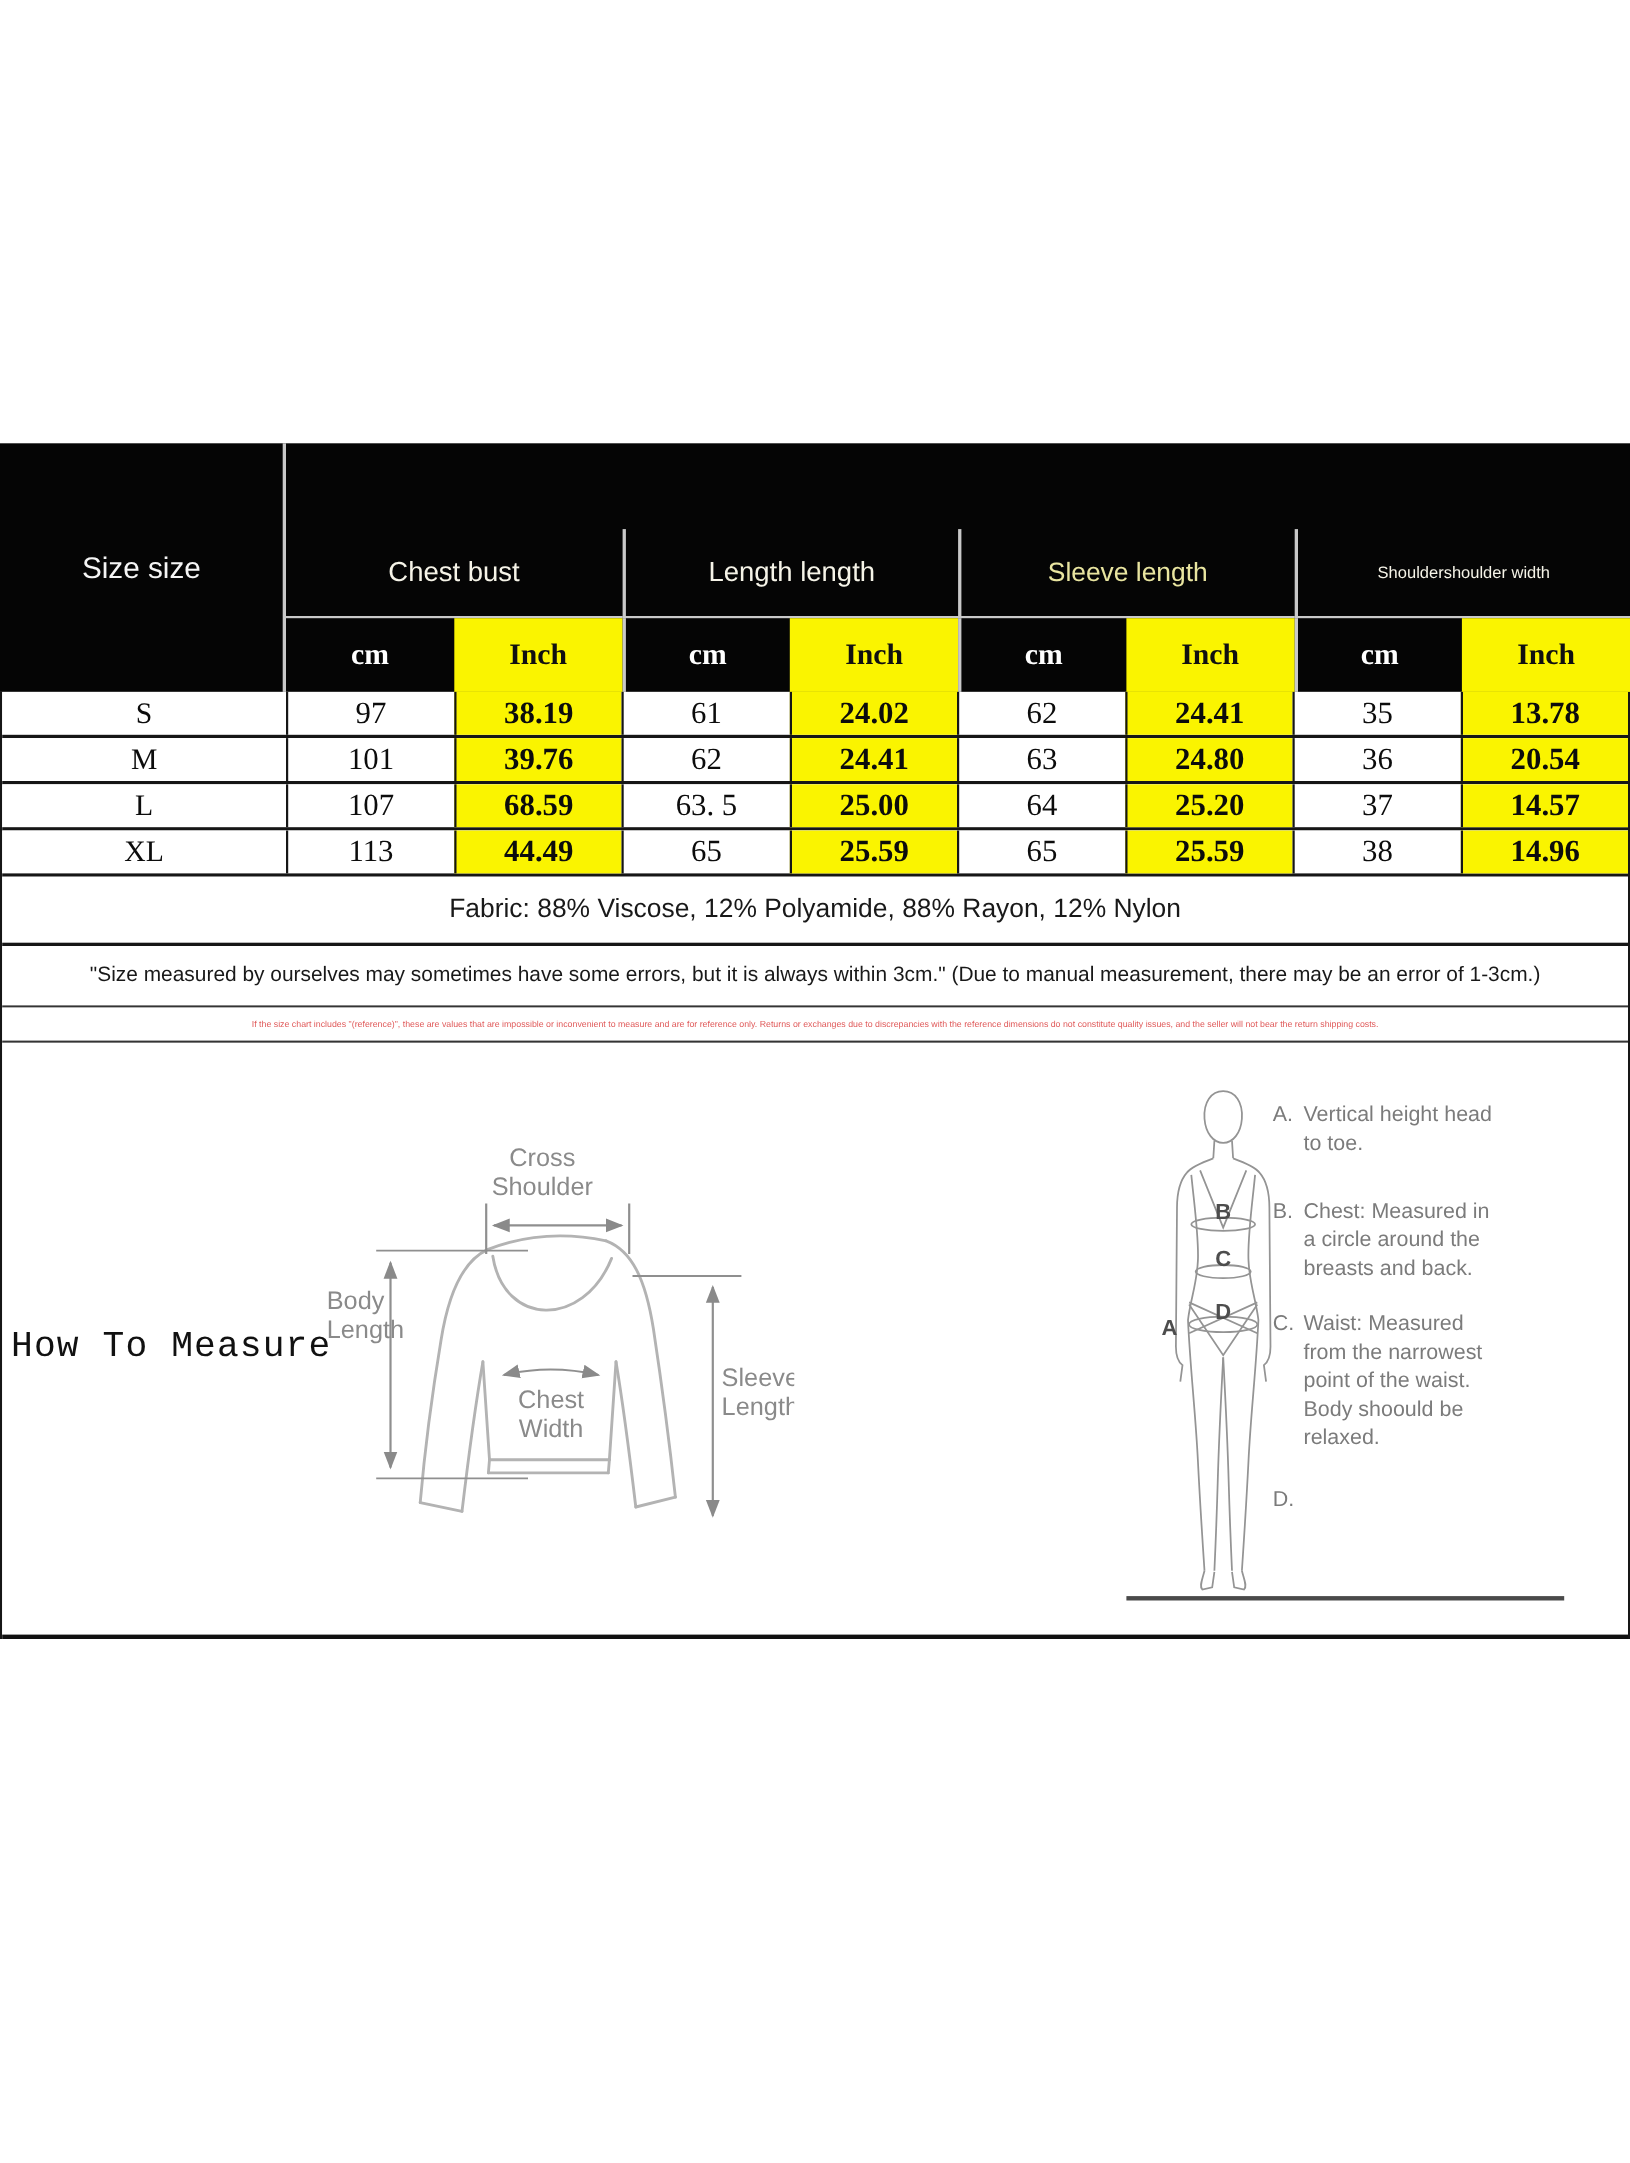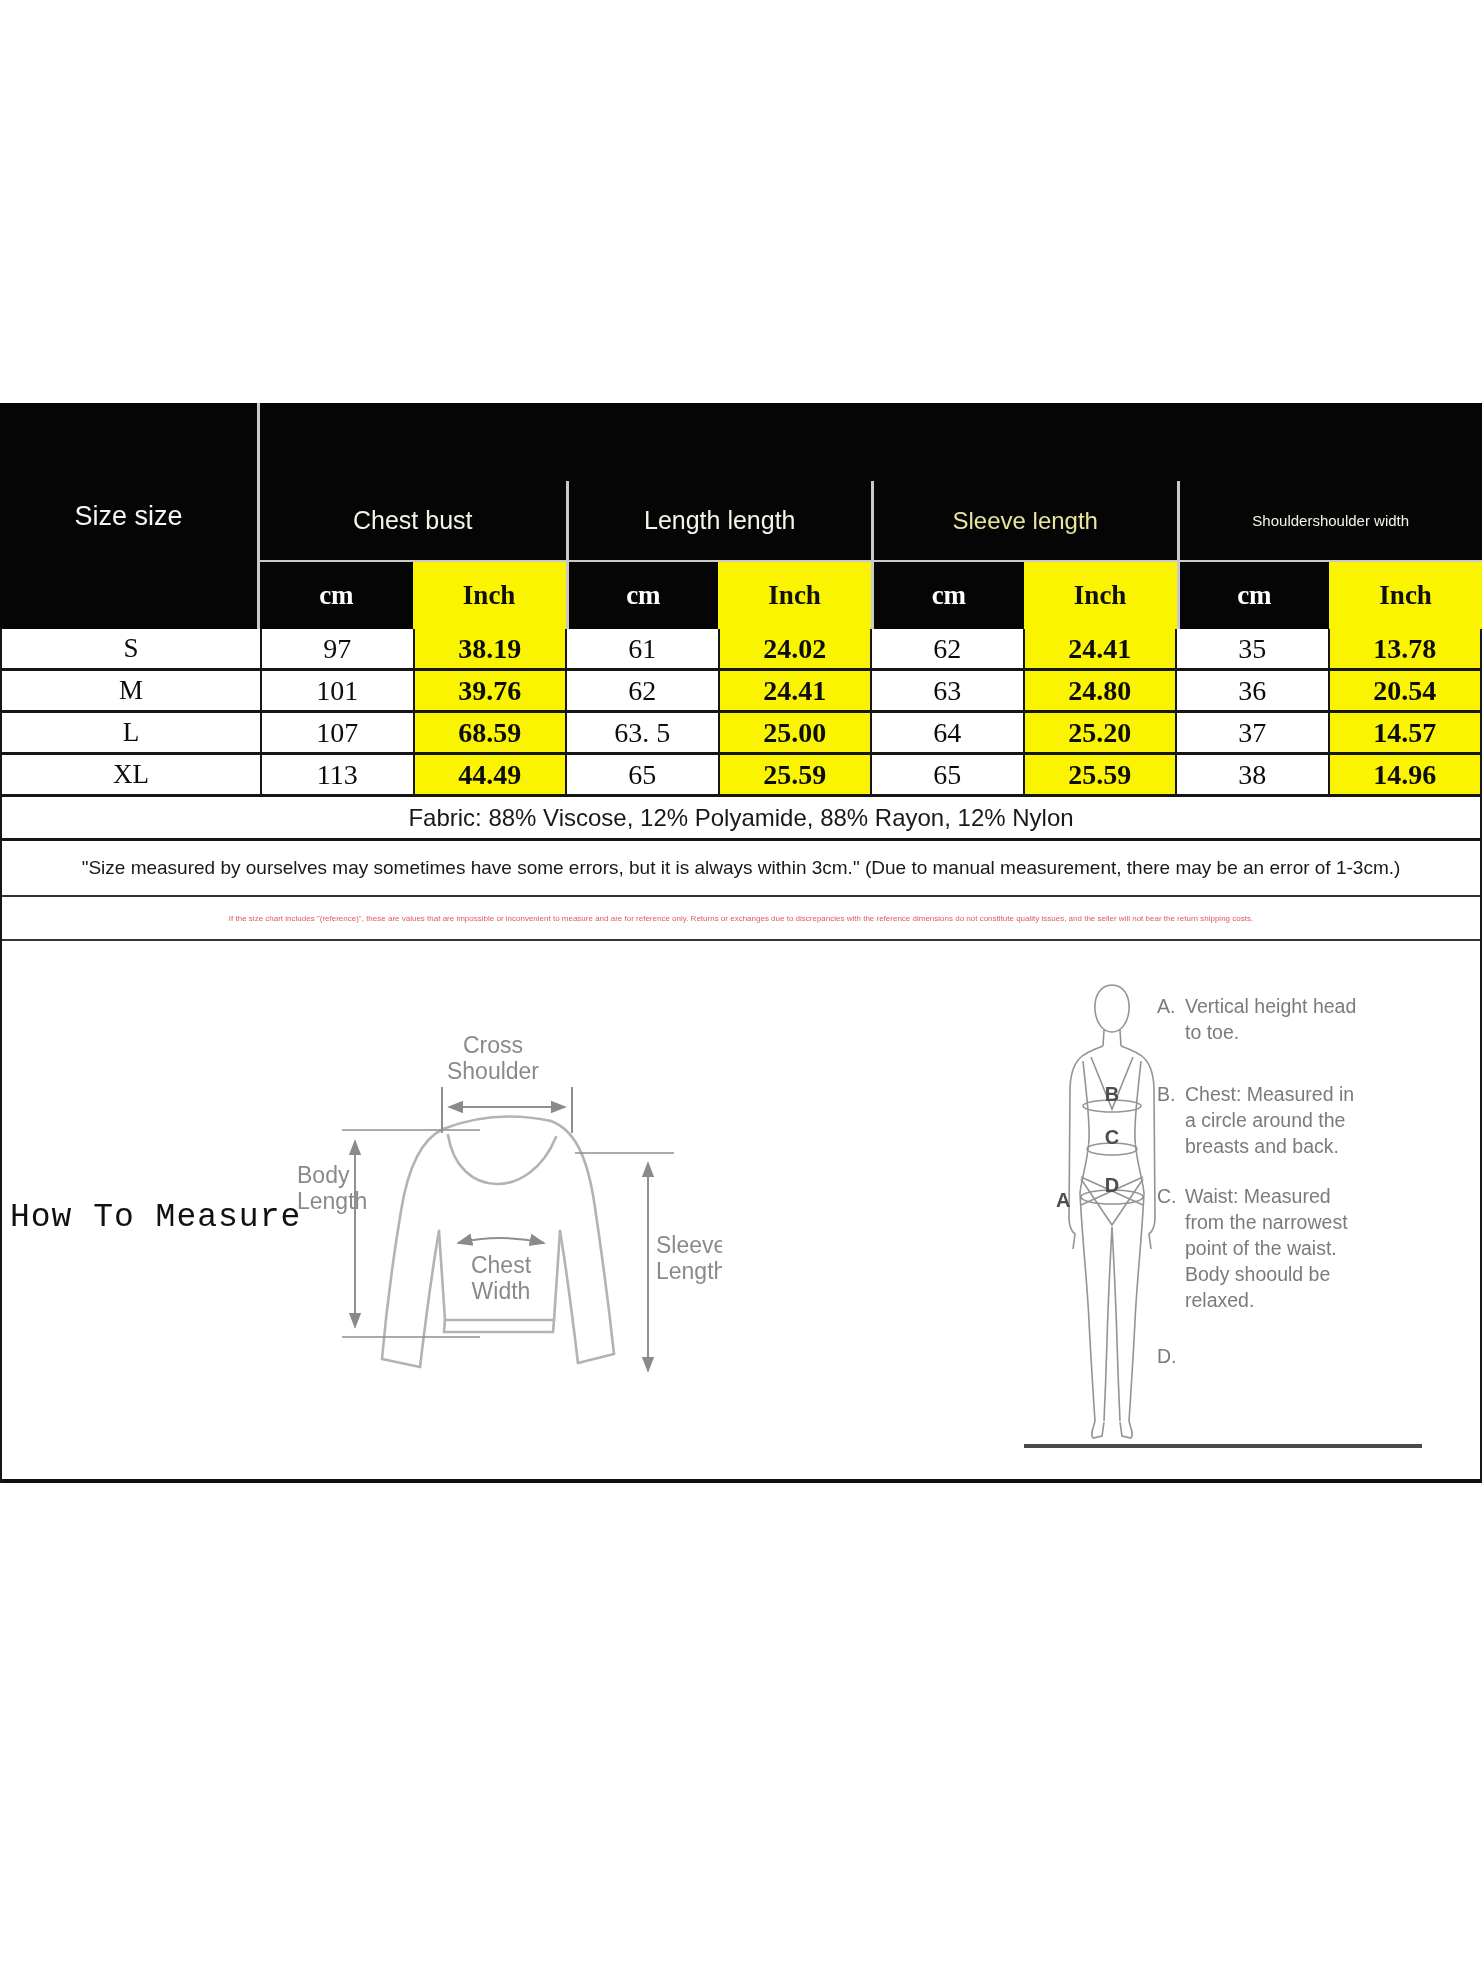--- a/index.html
+++ b/index.html
@@ -73,23 +73,23 @@
   }
   .tcell:first-child{border-left:none;font-size:27px;}
   .inch-col{background:var(--yellow);font-weight:bold;}
 
   .note-row{
     display:flex;align-items:center;justify-content:center;
     background:#fff;border-bottom:3px solid var(--line-dark);
     color:#191919;text-align:center;
   }
   .weight-row{height:61px;font-size:23px;}
-  .fabric-row{height:44px;font-size:24px;}
+  .fabric-row{height:63px;font-size:24px;}
   .tolerance-row{height:56px;font-size:19px;font-weight:500;border-bottom:2px solid #343434;}
-  .reference-row{height:44px;font-size:8px;color:var(--note-red);border-bottom:2px solid #343434;padding:0 76px;}
+  .reference-row{height:32px;font-size:8px;color:var(--note-red);border-bottom:2px solid #343434;padding:0 76px;}
 
   
   .measure-section{
     position:relative;height:542px;background:#fff;
     border-bottom:4px solid #101010;overflow:hidden;
   }
   .howto{
     position:absolute;left:8px;top:258px;
     font-family:"Liberation Mono",monospace;font-size:33px;color:#111;
     letter-spacing:1px;white-space:nowrap;

